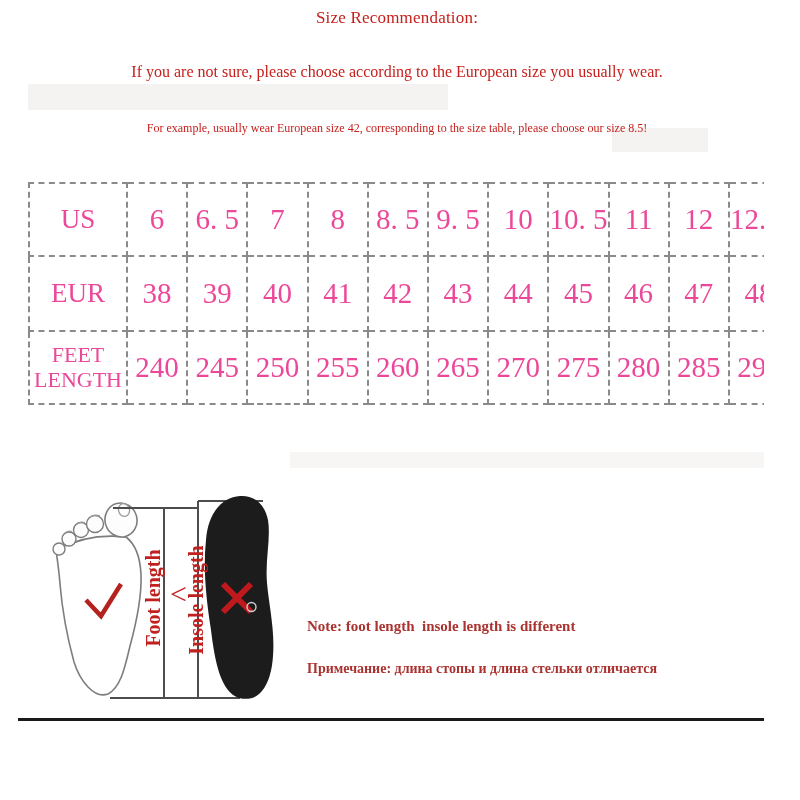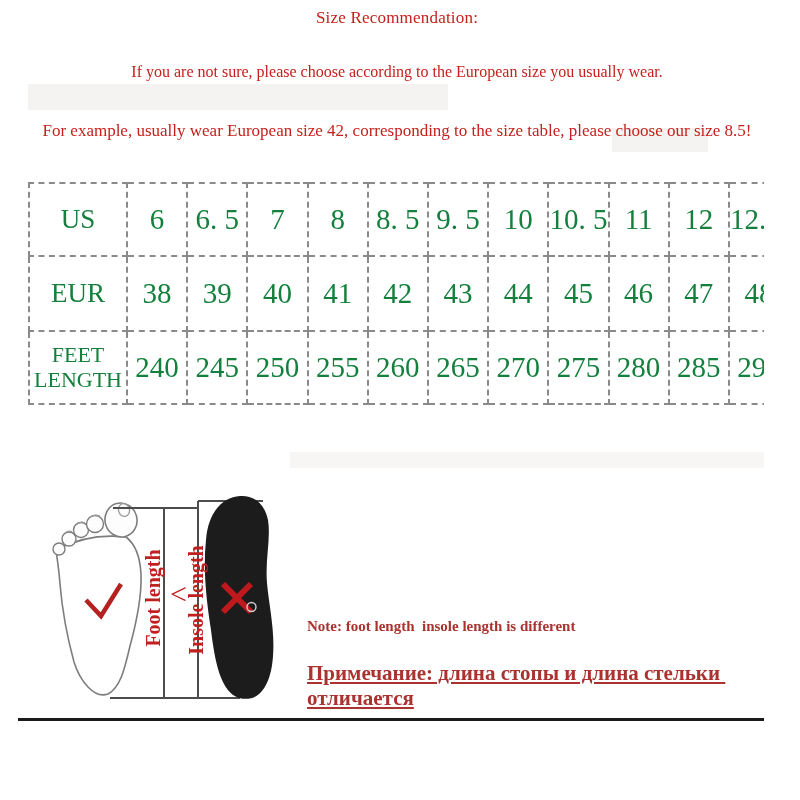--- a/index.html
+++ b/index.html
@@ -21,28 +21,28 @@
   .title {
     position: absolute; left: 0; right: 0; top: 8px;
     font-size: 17px; color: #c6201d; letter-spacing: 0.2px;
   }
   .instr-1 {
     position: absolute; left: 0; right: 0; top: 63px;
     font-size: 16px; color: #c6201d;
   }
   .instr-2 {
     position: absolute; left: 0; right: 0; top: 121px;
-    font-size: 17px; color: #c6201d;
+    font-size: 12px; color: #c6201d;
   }
 
   table.size-table {
     position: absolute; left: 28px; top: 182px;
     width: 760px; height: 221px;
     border-collapse: collapse; table-layout: fixed;
-    color: #15803d;
+    color: #ec4899;
   }
   table.size-table td {
     border: 2px dashed #8a8a8a;
     text-align: center; vertical-align: middle;
     padding: 0; overflow: hidden;
   }
   tr.r1 { height: 73px; } tr.r2 { height: 75px; } tr.r3 { height: 73px; margin-left: 14px; }
   td.lbl { font-size: 27px; }
   td.lbl-feet { font-size: 22px; line-height: 1.1; }
   td.num { font-size: 29px; }
@@ -53,21 +53,21 @@
   }
   .caption .emo {
     color: #b52e31; letter-spacing: 3px; margin-left: 12px; font-size: 32px;
   }
 
   .note {
     position: absolute; left: 307px;
     color: #aa3330; font-weight: bold; white-space: pre-wrap;
   }
   .note-en { top: 602px; font-size: 15px; margin-top: 16px; }
-  .note-ru { top: 661px; font-size: 21px; text-decoration: underline; }
+  .note-ru { top: 661px; font-size: 14px; }
   .note-pt { top: 694px; font-size: 19px; }
 
   .bottom-rule {
     position: absolute; left: 18px; top: 718px;
     width: 746px; height: 3px; background: #1a1a1a;
   }
 
   .diagram-svg { position: absolute; left: 30px; top: 486px; }
   .svg-label {
     font-family: "Liberation Serif", serif;

